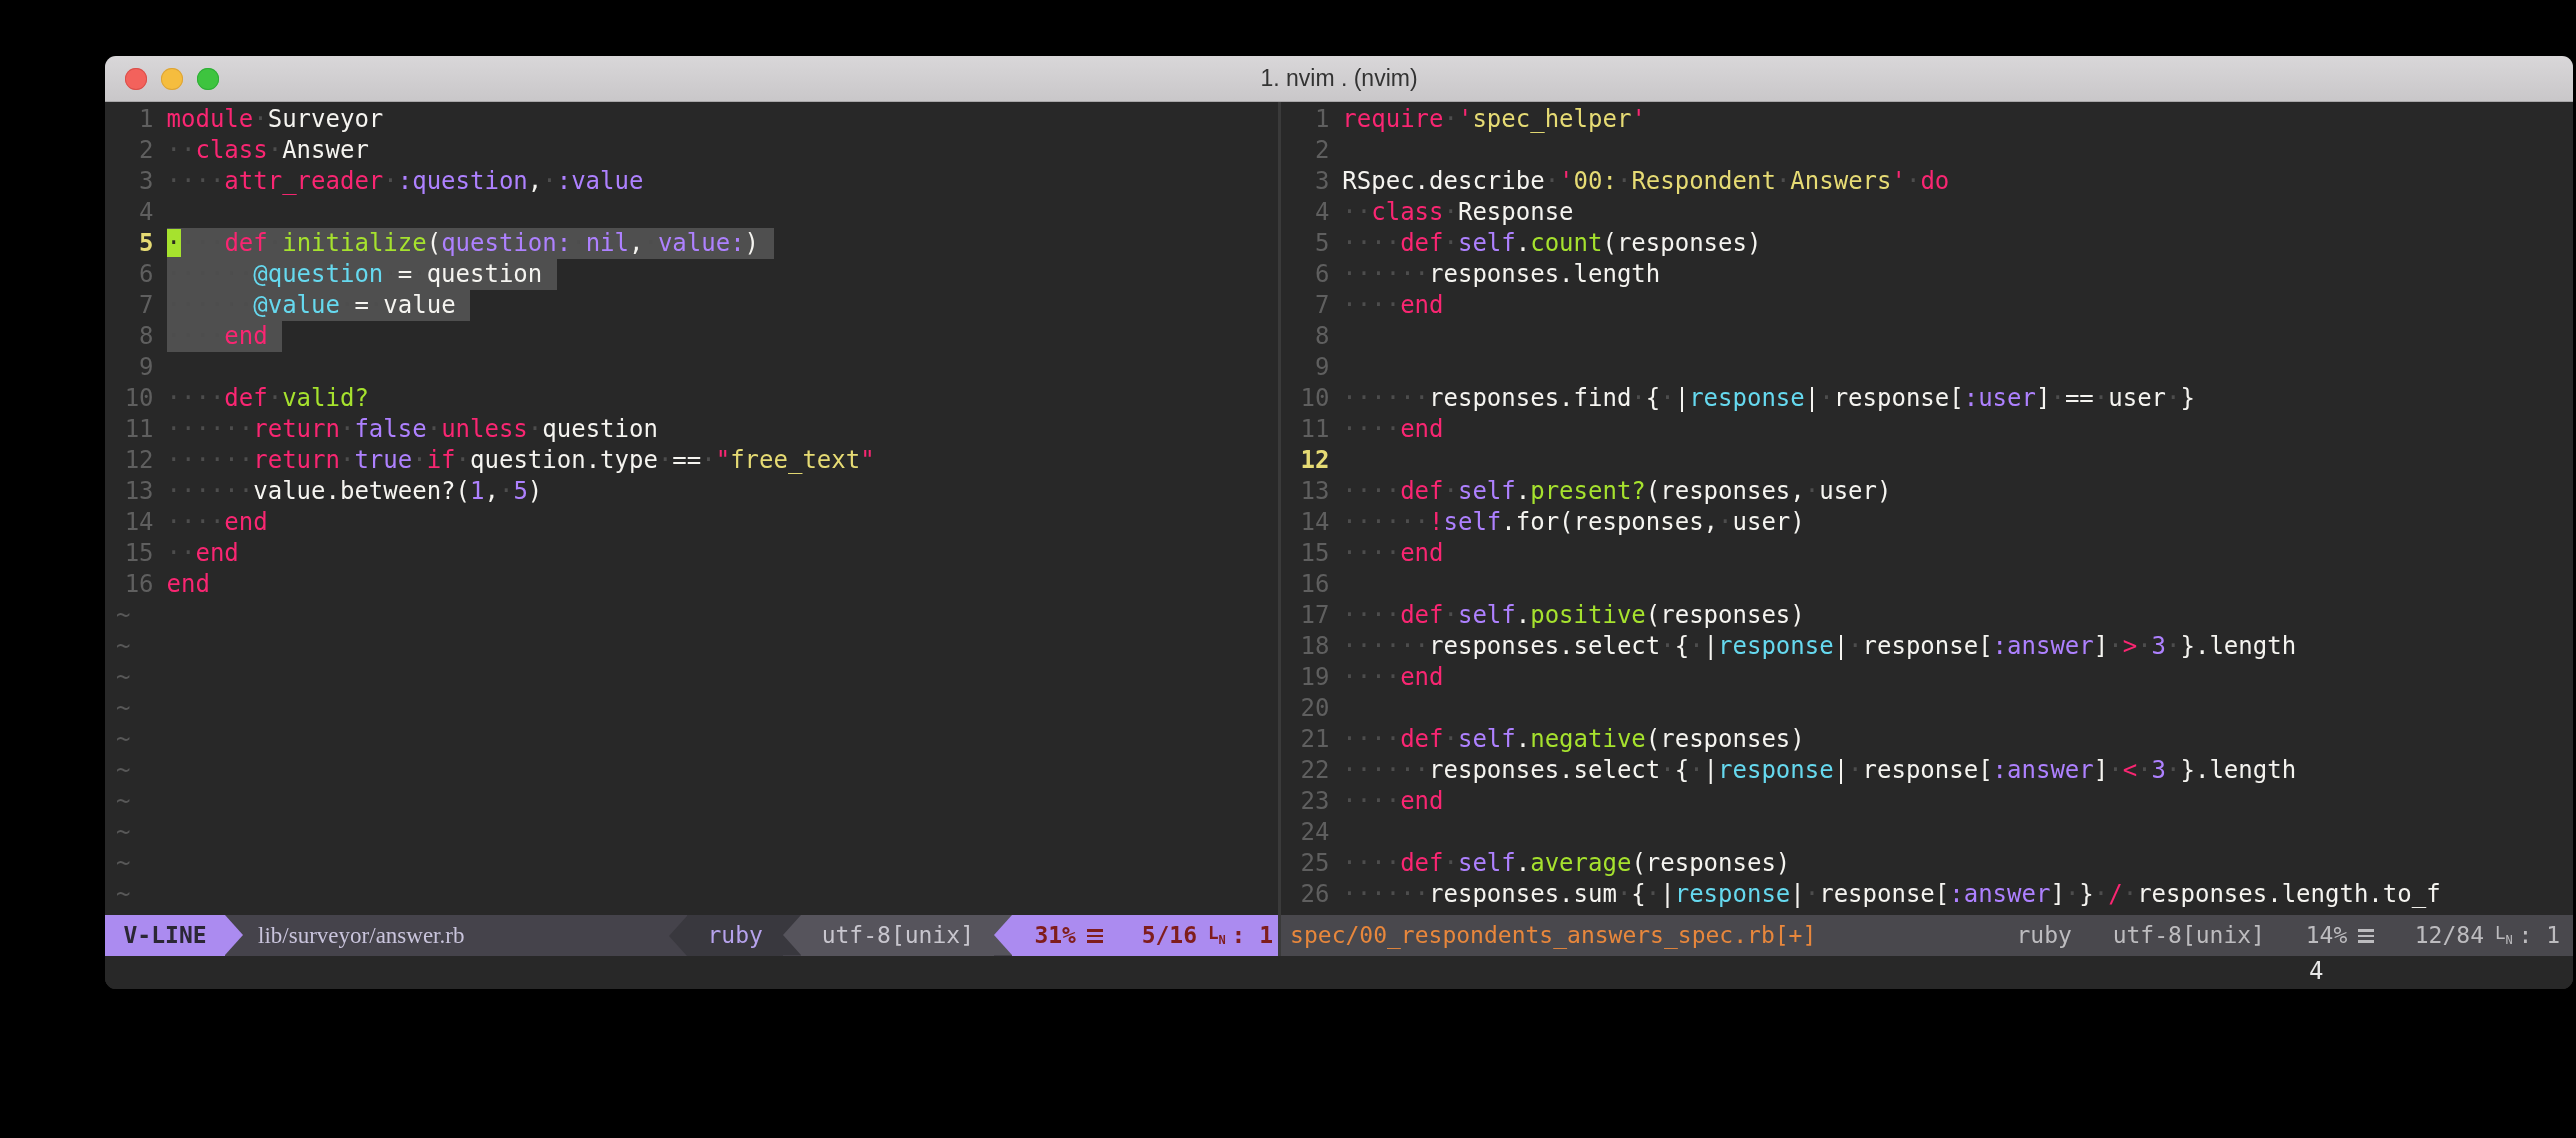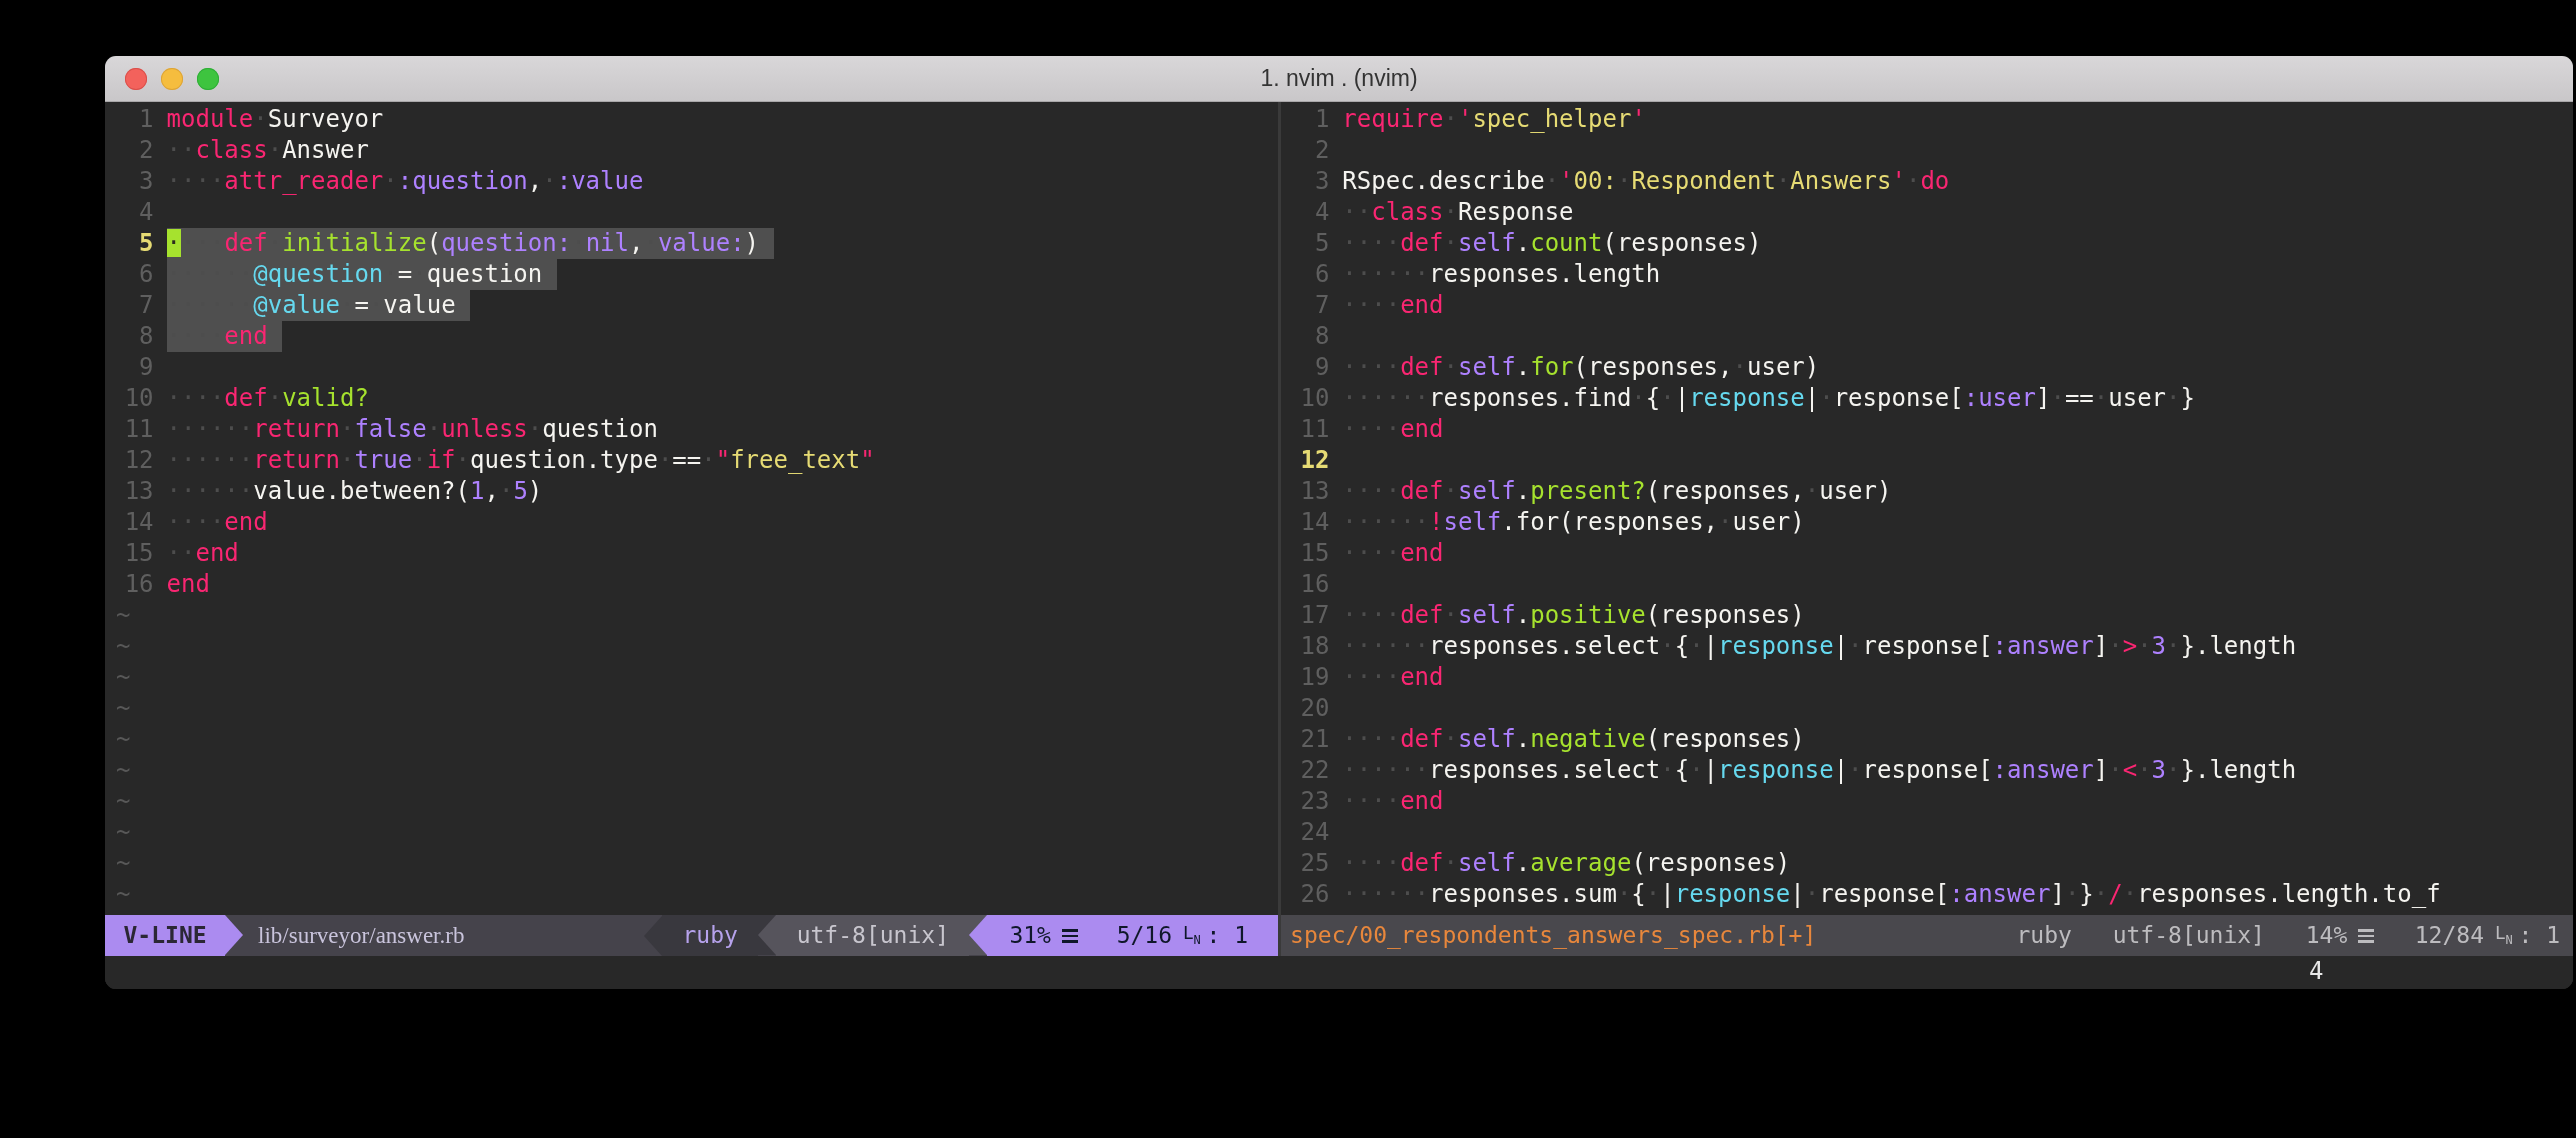--- a/index.html
+++ b/index.html
@@ -64,21 +64,21 @@
   .seg-mode { background:var(--status_purple); color:#2b2735; font-weight:bold; padding:0 18.5px; }
   .arrowR { width:0; height:0; border-top:20.4px solid transparent; border-bottom:20.4px solid transparent; border-left:18.5px solid var(--status_purple); }
   .seg-file { flex:1; color:#c9c4dc; padding-left:15px;font-family:Liberation Serif, serif; }
   .seg-file .fspacer { flex:1; }
   .aL { width:0; height:0; border-top:20.4px solid transparent; border-bottom:20.4px solid transparent; }
   .aL-ft  { border-right:18.5px solid #39383e; }
   .aL-enc { border-right:18.5px solid #56545c; }
   .aL-pos { border-right:18.5px solid var(--status_purple); }
   .seg-ft  { background:#39383e; color:#b6a2ec; padding:0 20.4px; }
   .seg-enc { background:#56545c; color:#c8c6ce; padding:0 20.4px; }
-  .seg-pos { background:var(--status_purple); color:#0f172a; font-weight:normal; padding:0 30px 0 22px; }
+  .seg-pos { background:var(--status_purple); color:#7f1d1d; font-weight:bold; padding:0 5px 0 22px; }
   .pos-gap { display:inline-block; width:39px; }
 
   .statusline-flat { background:#49484d; color:#bdbcbf;justify-content:space-between; }
   .file-mod { color:var(--status_orange); padding-left:9.3px; }
   .flat-spacer { flex:1; }
   .flat-item { padding:0 20.4px; }
 
   
   .sym-lines {
     display:inline-block; width:15.7px; height:14px; margin-left:11px;
@@ -175,21 +175,21 @@
         <div class="pane pane-right">
           <div class="buffer" id="buf-right">
               <div class="row"><span class="lnum">1</span><span class="ltext"><span class="c-pink">require</span><span class="wsdot">·</span><span class="c-pink">'</span><span class="c-yellow">spec_helper</span><span class="c-pink">'</span></span></div>
               <div class="row"><span class="lnum">2</span><span class="ltext"></span></div>
               <div class="row"><span class="lnum">3</span><span class="ltext"><span class="c-fg">RSpec.describe</span><span class="wsdot">·</span><span class="c-pink">'</span><span class="c-yellow">00:</span><span class="wsdot">·</span><span class="c-yellow">Respondent</span><span class="wsdot">·</span><span class="c-yellow">Answers</span><span class="c-pink">'</span><span class="wsdot">·</span><span class="c-pink">do</span></span></div>
               <div class="row"><span class="lnum">4</span><span class="ltext"><span class="wsdot">··</span><span class="c-pink">class</span><span class="wsdot">·</span><span class="c-fg">Response</span></span></div>
               <div class="row"><span class="lnum">5</span><span class="ltext"><span class="wsdot">····</span><span class="c-pink">def</span><span class="wsdot">·</span><span class="c-purple">self</span><span class="c-fg">.</span><span class="c-green">count</span><span class="c-fg">(responses)</span></span></div>
               <div class="row"><span class="lnum">6</span><span class="ltext"><span class="wsdot">······</span><span class="c-fg">responses.length</span></span></div>
               <div class="row"><span class="lnum">7</span><span class="ltext"><span class="wsdot">····</span><span class="c-pink">end</span></span></div>
               <div class="row"><span class="lnum">8</span><span class="ltext"></span></div>
-              <div class="row"><span class="lnum">9</span><span class="ltext"><span class="wsdot">····</span><span class="c-pink">def</span><span class="wsdot">·</span><span class="c-purple">self</span><span class="c-fg">.</span><span class="c-green">for</span><span class="c-fg">(responses,</span><span class="wsdot">·</span><span class="c-fg">user)</span></span></div>
+              <div class="row"><span class="lnum">9</span></div>
               <div class="row"><span class="lnum">10</span><span class="ltext"><span class="wsdot">······</span><span class="c-fg">responses.find</span><span class="wsdot">·</span><span class="c-fg">{</span><span class="wsdot">·</span><span class="c-fg">|</span><span class="c-cyan">response</span><span class="c-fg">|</span><span class="wsdot">·</span><span class="c-fg">response[</span><span class="c-purple">:user</span><span class="c-fg">]</span><span class="wsdot">·</span><span class="c-fg">==</span><span class="wsdot">·</span><span class="c-fg">user</span><span class="wsdot">·</span><span class="c-fg">}</span></span></div>
               <div class="row"><span class="lnum">11</span><span class="ltext"><span class="wsdot">····</span><span class="c-pink">end</span></span></div>
               <div class="row"><span class="lnum cur">12</span><span class="ltext"></span></div>
               <div class="row"><span class="lnum">13</span><span class="ltext"><span class="wsdot">····</span><span class="c-pink">def</span><span class="wsdot">·</span><span class="c-purple">self</span><span class="c-fg">.</span><span class="c-green">present?</span><span class="c-fg">(responses,</span><span class="wsdot">·</span><span class="c-fg">user)</span></span></div>
               <div class="row"><span class="lnum">14</span><span class="ltext"><span class="wsdot">······</span><span class="c-pink">!</span><span class="c-purple">self</span><span class="c-fg">.for(responses,</span><span class="wsdot">·</span><span class="c-fg">user)</span></span></div>
               <div class="row"><span class="lnum">15</span><span class="ltext"><span class="wsdot">····</span><span class="c-pink">end</span></span></div>
               <div class="row"><span class="lnum">16</span><span class="ltext"></span></div>
               <div class="row"><span class="lnum">17</span><span class="ltext"><span class="wsdot">····</span><span class="c-pink">def</span><span class="wsdot">·</span><span class="c-purple">self</span><span class="c-fg">.</span><span class="c-green">positive</span><span class="c-fg">(responses)</span></span></div>
               <div class="row"><span class="lnum">18</span><span class="ltext"><span class="wsdot">······</span><span class="c-fg">responses.select</span><span class="wsdot">·</span><span class="c-fg">{</span><span class="wsdot">·</span><span class="c-fg">|</span><span class="c-cyan">response</span><span class="c-fg">|</span><span class="wsdot">·</span><span class="c-fg">response[</span><span class="c-purple">:answer</span><span class="c-fg">]</span><span class="wsdot">·</span><span class="c-pink">&gt;</span><span class="wsdot">·</span><span class="c-purple">3</span><span class="wsdot">·</span><span class="c-fg">}.length</span></span></div>
               <div class="row"><span class="lnum">19</span><span class="ltext"><span class="wsdot">····</span><span class="c-pink">end</span></span></div>

